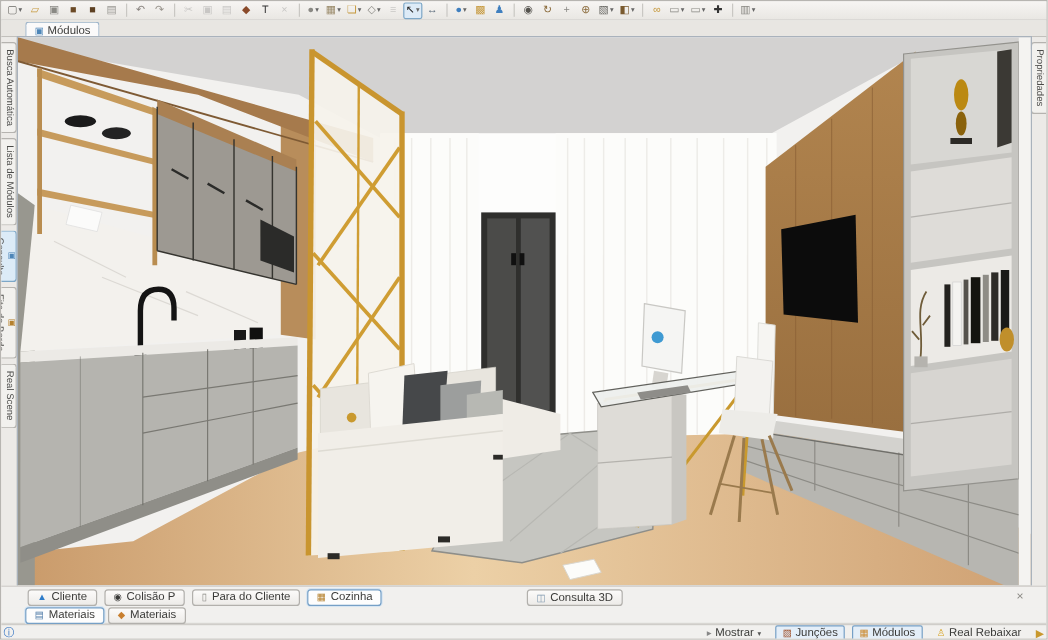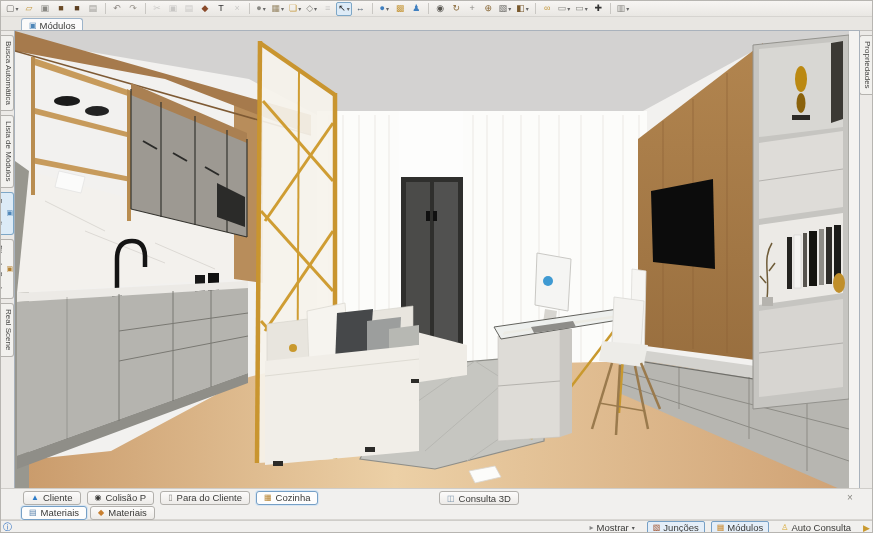--- a/index.html
+++ b/index.html
@@ -515,19 +515,19 @@
             <span class="g" style="color: rgb(160, 82, 45);">▧</span>
             <span>Junções</span>
           </div>
           <div class="mini-btn toggled">
             <span class="g" style="color: rgb(204, 138, 46);">▦</span>
             <span>Módulos</span>
           </div>
         </div>
       <div class="mini-btn">
         <span class="g" style="color:#d8a62a">♙</span>
-        <span>Auto Consulta</span>
+        <span>Real Rebaixar</span>
       </div>
       <span style="color:#c9992e;font-size:9px;">▶</span>
     </div>
   </div>
 
 </div>
 
 </body></html>

